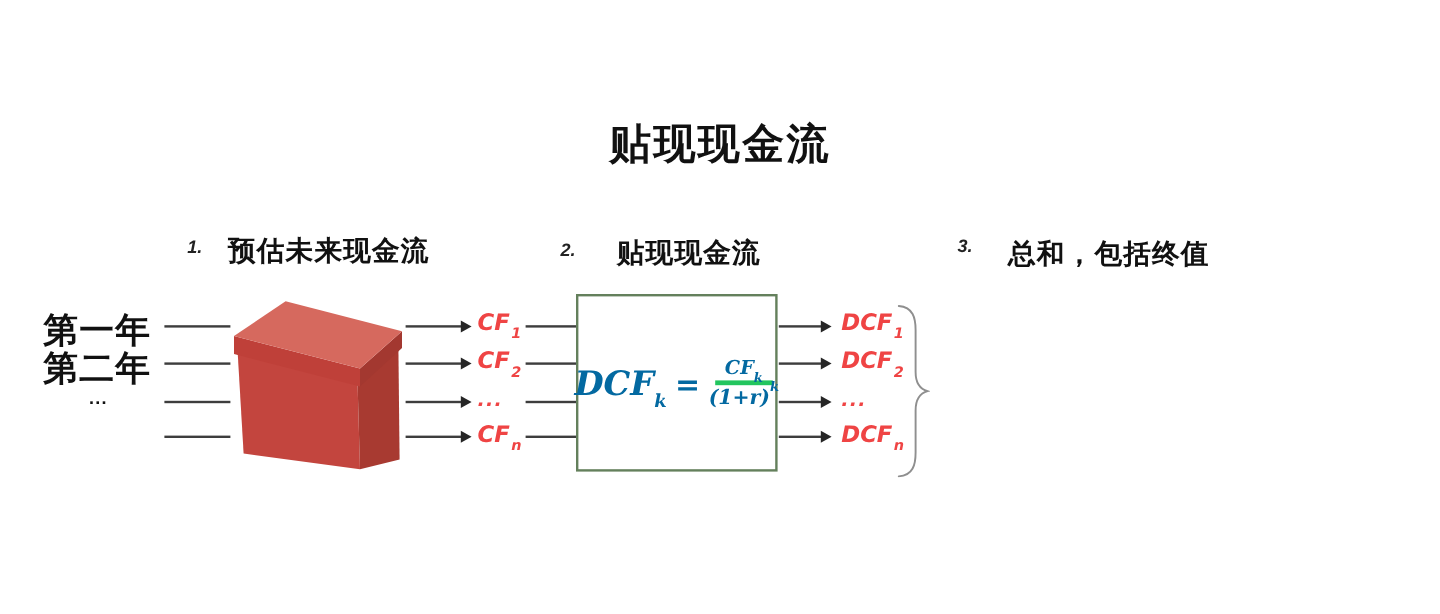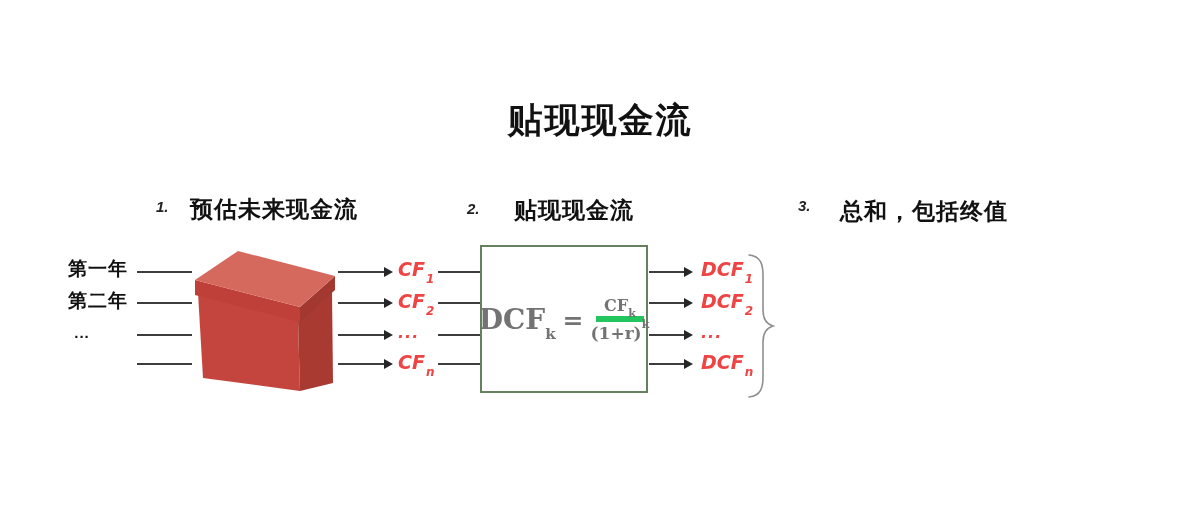--- a/index.html
+++ b/index.html
@@ -5,43 +5,43 @@
   html,body{margin:0;padding:0;background:#fff;}
   #stage{position:relative;width:1144px;height:512px;background:#fff;overflow:hidden;
          font-family:"Liberation Sans","DejaVu Sans",sans-serif;color:#1c1c1c;}
 
   .title{position:absolute;top:97px;left:0;width:1200px;text-align:center;
          font-size:35px;font-weight:700;letter-spacing:2px;color:#111;}
 
   .step-num{position:absolute;font-style:italic;font-weight:700;font-size:15px;color:#222;}
   .step-label{position:absolute;font-weight:700;font-size:23px;color:#111;letter-spacing:1px;}
 
-  .year{position:absolute;left:36px;width:92px;text-align:right;
-        font-size:19px;font-weight:600;color:#111;letter-spacing:1px;}
+  .year{position:absolute;left:36px;width:92px;text-align:left;
+        font-size:29px;font-weight:600;color:#111;letter-spacing:1px;}
   .year.dots{text-align:center;font-size:15px;font-weight:700;letter-spacing:1px;}
 
   .hline{position:absolute;height:2px;background:var(--line,#3d3d3d);}
   .ahead{position:absolute;width:0;height:0;
          border-top:5px solid transparent;border-bottom:5px solid transparent;
          border-left:9px solid #262626;}
 
   .math{position:absolute;font-family:"DejaVu Sans",sans-serif;font-style:italic;
         font-weight:600;font-size:19px;color:#ef4444;white-space:nowrap;}
   .math sub{font-size:12px;line-height:0;position:relative;top:2px;left:1px;}
   .math.dots{font-size:16px;letter-spacing:1px;}
 
   .fbox{position:absolute;left:480px;top:245px;width:168px;height:148px;box-sizing:border-box;
         border:2px solid var(--formula-box-border,#64805c);background:#fff;
         display:flex;align-items:center;justify-content:center;gap:7px;}
-  .formula{font-family:"DejaVu Serif",serif;color:#737373;white-space:nowrap;}
+  .formula{font-family:"DejaVu Serif",serif;font-style:italic;color:#0369a1;white-space:nowrap;}
   .f-lhs{font-size:28px;font-weight:600;}
   .f-lhs sub{font-size:15px;line-height:0;position:relative;top:4px;}
   .f-eq{font-size:25px;font-weight:600;position:relative;top:1px;}
   .frac{display:inline-flex;flex-direction:column;align-items:center;vertical-align:middle;}
-  .frac .num{font-size:16px;font-weight:600;padding:0 8px 1px;border-bottom:6px solid #22c55e;}
+  .frac .num{font-size:16px;font-weight:600;padding:0 8px 1px;border-bottom:4px solid #22c55e;}
   .frac .num sub{font-size:11px;line-height:0;position:relative;top:2px;}
   .frac .den{font-size:17px;font-weight:600;padding-top:1px;}
   .frac .den sup{font-size:11px;line-height:0;position:relative;top:-4px;}
 
   .pv{position:absolute;left:817px;top:304px;font-family:"DejaVu Sans",sans-serif;
       font-style:italic;font-weight:600;font-size:22px;color:#1a1a1a;white-space:nowrap;}
   .pv sub{font-size:13px;line-height:0;position:relative;top:3px;}
 
   .boxsvg{position:absolute;left:190px;top:248px;}
   .bracesvg{position:absolute;left:747px;top:254px;}

